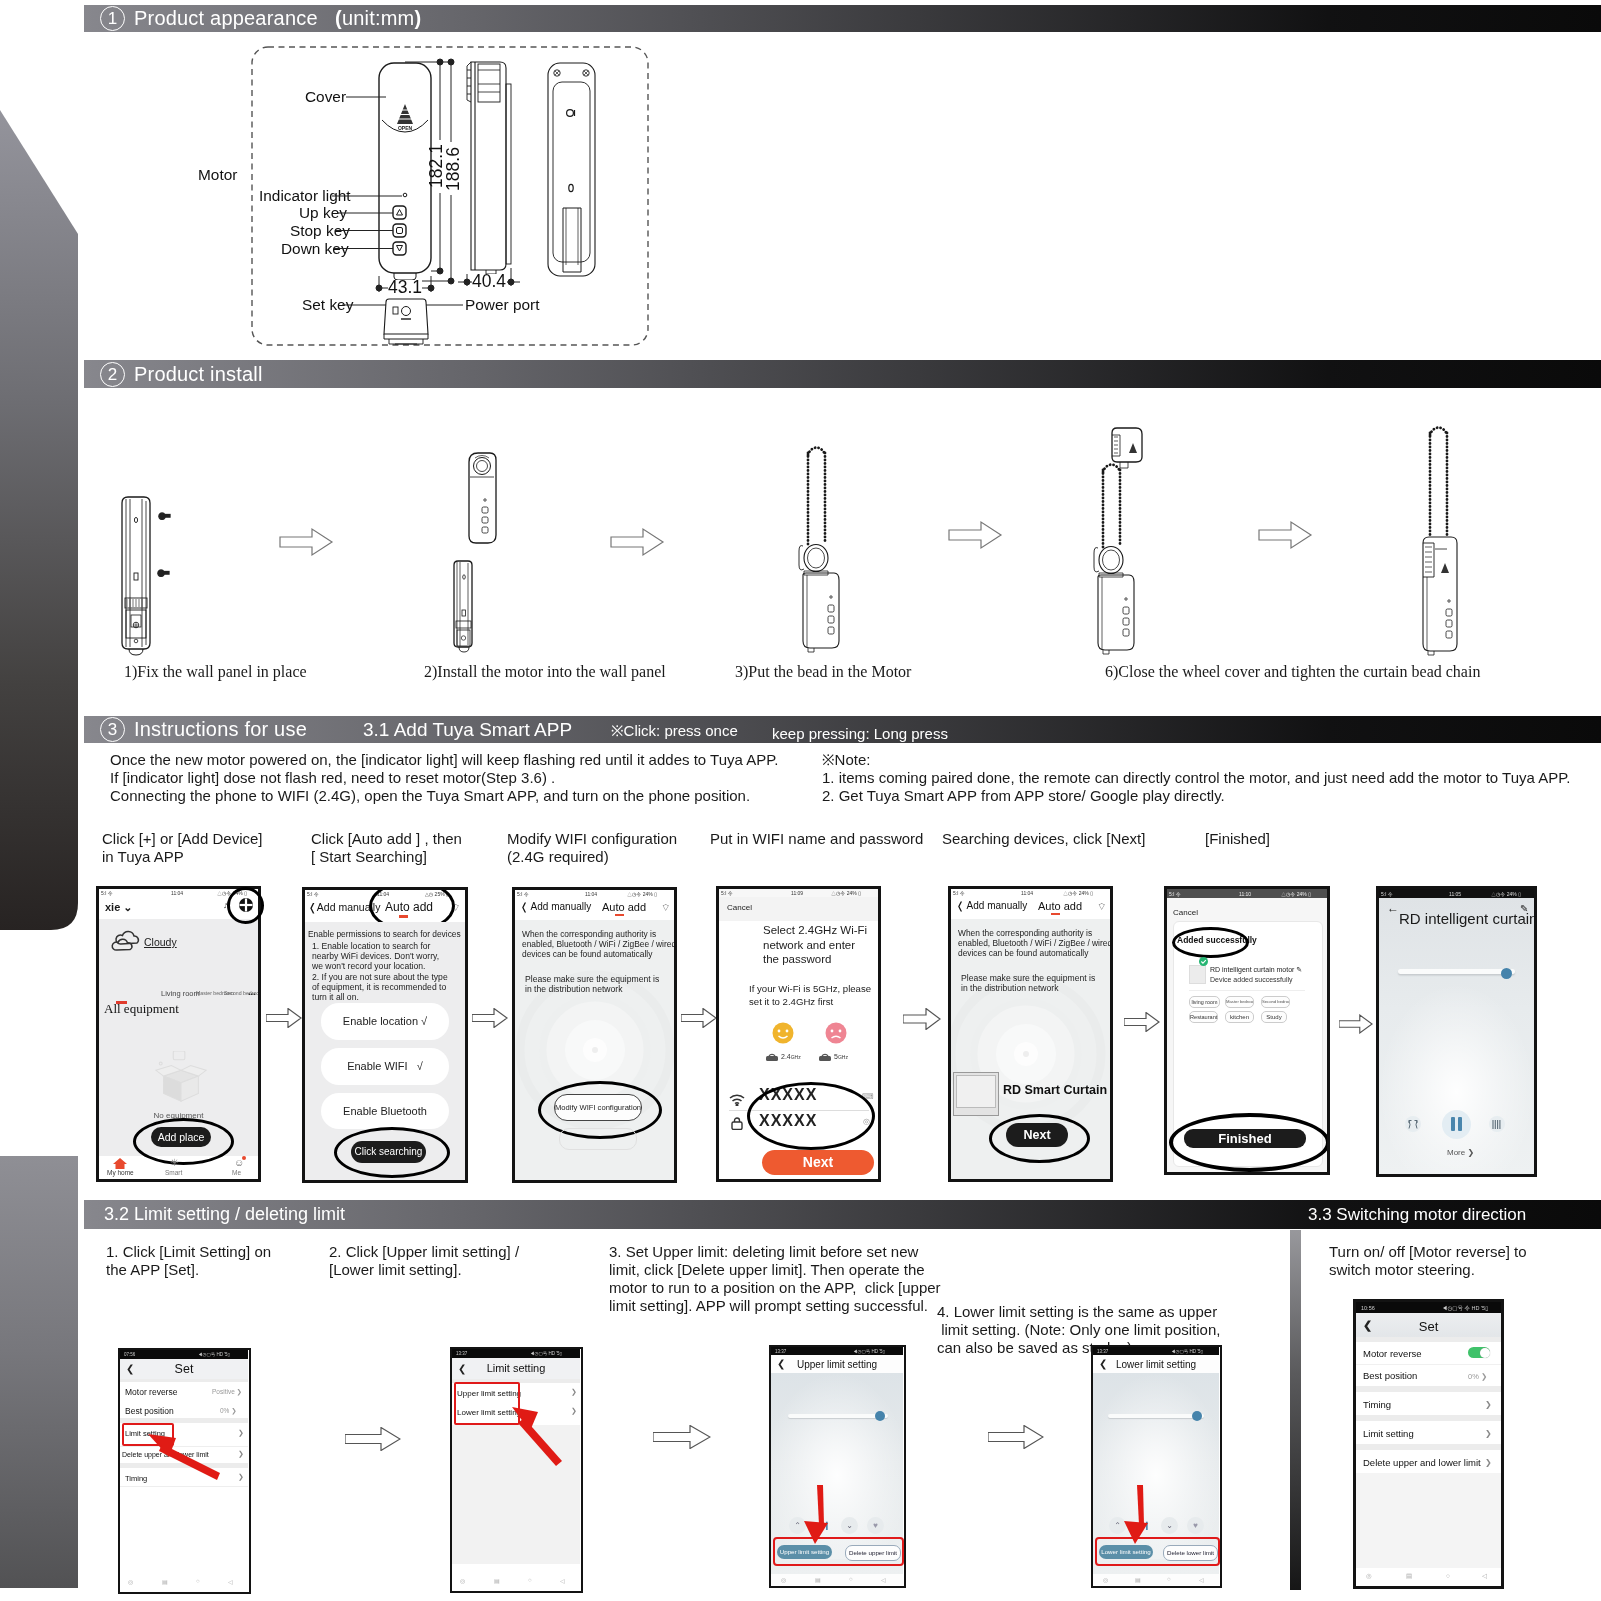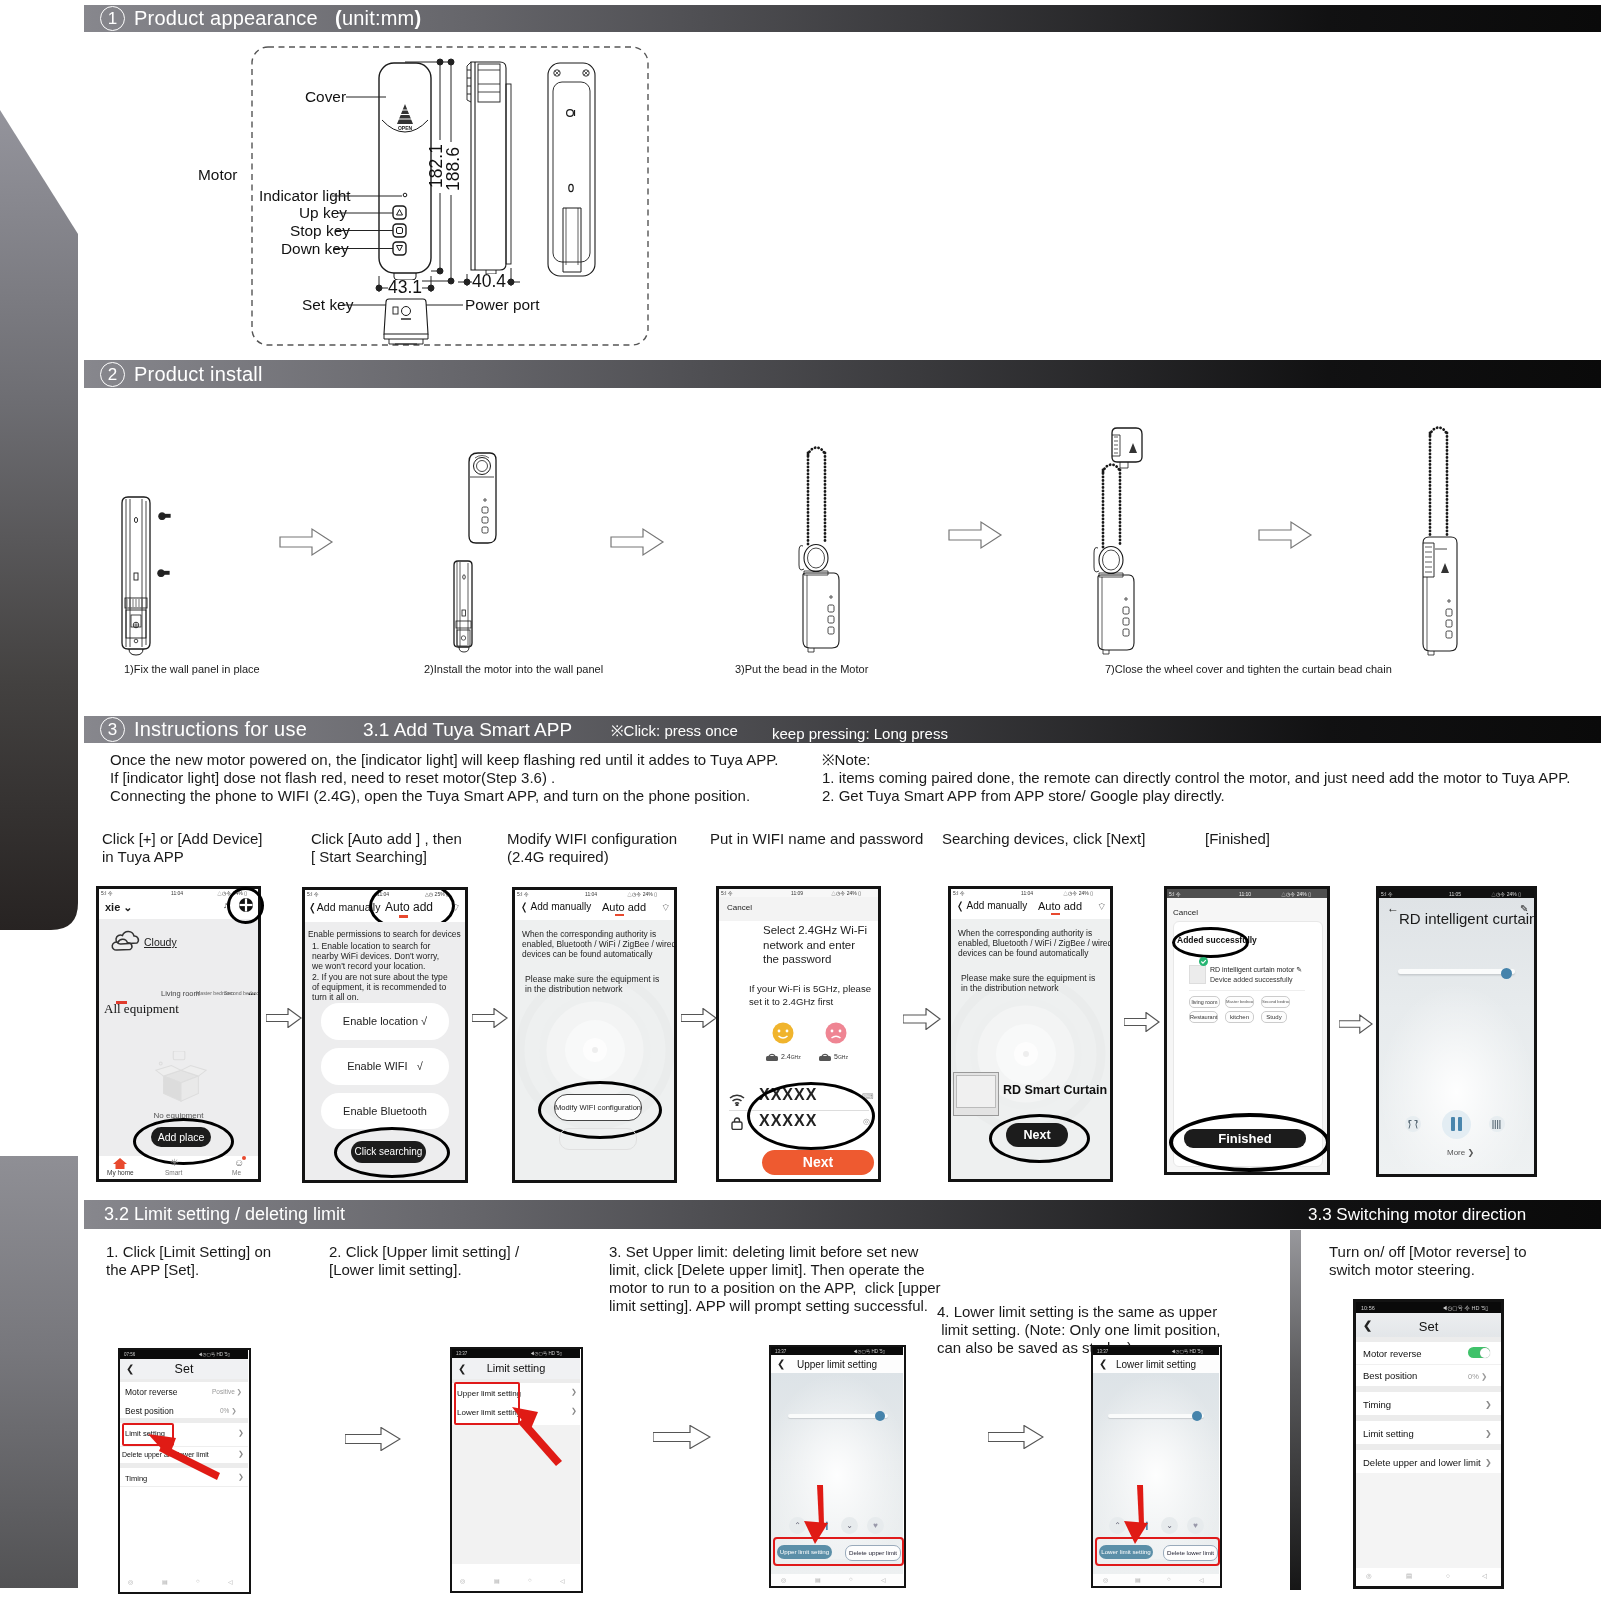--- a/index.html
+++ b/index.html
@@ -6,21 +6,21 @@
 #page{position:relative;width:1601px;height:1601px;background:#fff;overflow:hidden;
  font-family:"Liberation Sans",sans-serif;color:#1a1a1a;}
 .abs{position:absolute;}
 .hdr{position:absolute;left:84px;right:0;height:28px;
  background:linear-gradient(90deg,#87878d 0%,#66666b 25%,#3a3a3d 55%,#111112 82%,#0a0a0a 100%);
  color:#fff;display:flex;align-items:center;}
 .cnum{display:inline-block;width:23px;height:23px;border:1.7px solid #fff;border-radius:50%;
  text-align:center;line-height:23px;font-size:17px;margin-left:16px;margin-right:9px;flex:none;}
 .htxt{font-size:20px;letter-spacing:0.2px;}
 .t15{font-size:15px;line-height:18px;}
-.t16{font-size:11px;}
+.t16{font-size:16px;font-family:Liberation Serif, serif;}
 .arr{position:absolute;}
 .ph{position:absolute;background:#fff;border:3px solid #131313;box-sizing:border-box;overflow:hidden;}
 .ell{position:absolute;border:3px solid #000;border-radius:50%;background:transparent;}
 .pill{position:absolute;background:#1c1c1c;color:#fff;border-radius:20px;text-align:center;}
 .rbx{position:absolute;border:2px solid #e01a1a;border-radius:2px;}
 </style>
 </head>
 <body>
 <div id="page">
 
@@ -292,21 +292,21 @@
 <rect x="1346" y="184" width="6" height="7" rx="1.5" stroke-width="0.8"></rect>
 <rect x="1346" y="195" width="6" height="7" rx="1.5" stroke-width="0.8"></rect>
 <rect x="1346" y="206" width="6" height="7" rx="1.5" stroke-width="0.8"></rect>
 <path d="M1328,226 L1328,230 L1334,230 L1334,226" stroke-width="0.8"></path>
 </g>
 </svg>
 
 <div class="abs t16" style="left:124px;top:663px;">1)Fix the wall panel in place</div>
 <div class="abs t16" style="left:424px;top:663px;">2)Install the motor into the wall panel</div>
 <div class="abs t16" style="left:735px;top:663px;">3)Put the bead in the Motor</div>
-<div class="abs t16" style="left:1105px;top:663px;">7)Close the wheel cover and tighten the curtain bead chain</div>
+<div class="abs t16" style="left:1105px;top:663px;">6)Close the wheel cover and tighten the curtain bead chain</div>
 
 <div class="abs t15" style="left:110px;top:751px;">
 Once the new motor powered on, the [indicator light] will keep flashing red until it addes to Tuya APP.<br>
 If [indicator light] dose not flash red, need to reset motor(Step 3.6) .<br>
 Connecting the phone to WIFI (2.4G), open the Tuya Smart APP, and turn on the phone position.</div>
 <div class="abs t15" style="left:822px;top:751px;">※Note:<br>
 1. items coming paired done, the remote can directly control the motor, and just need add the motor to Tuya APP.<br>
 2. Get Tuya Smart APP from APP store/ Google play directly.</div>
 
 <div class="abs t15" style="left:102px;top:830px;">Click [+] or [Add Device]<br>in Tuya APP</div>

